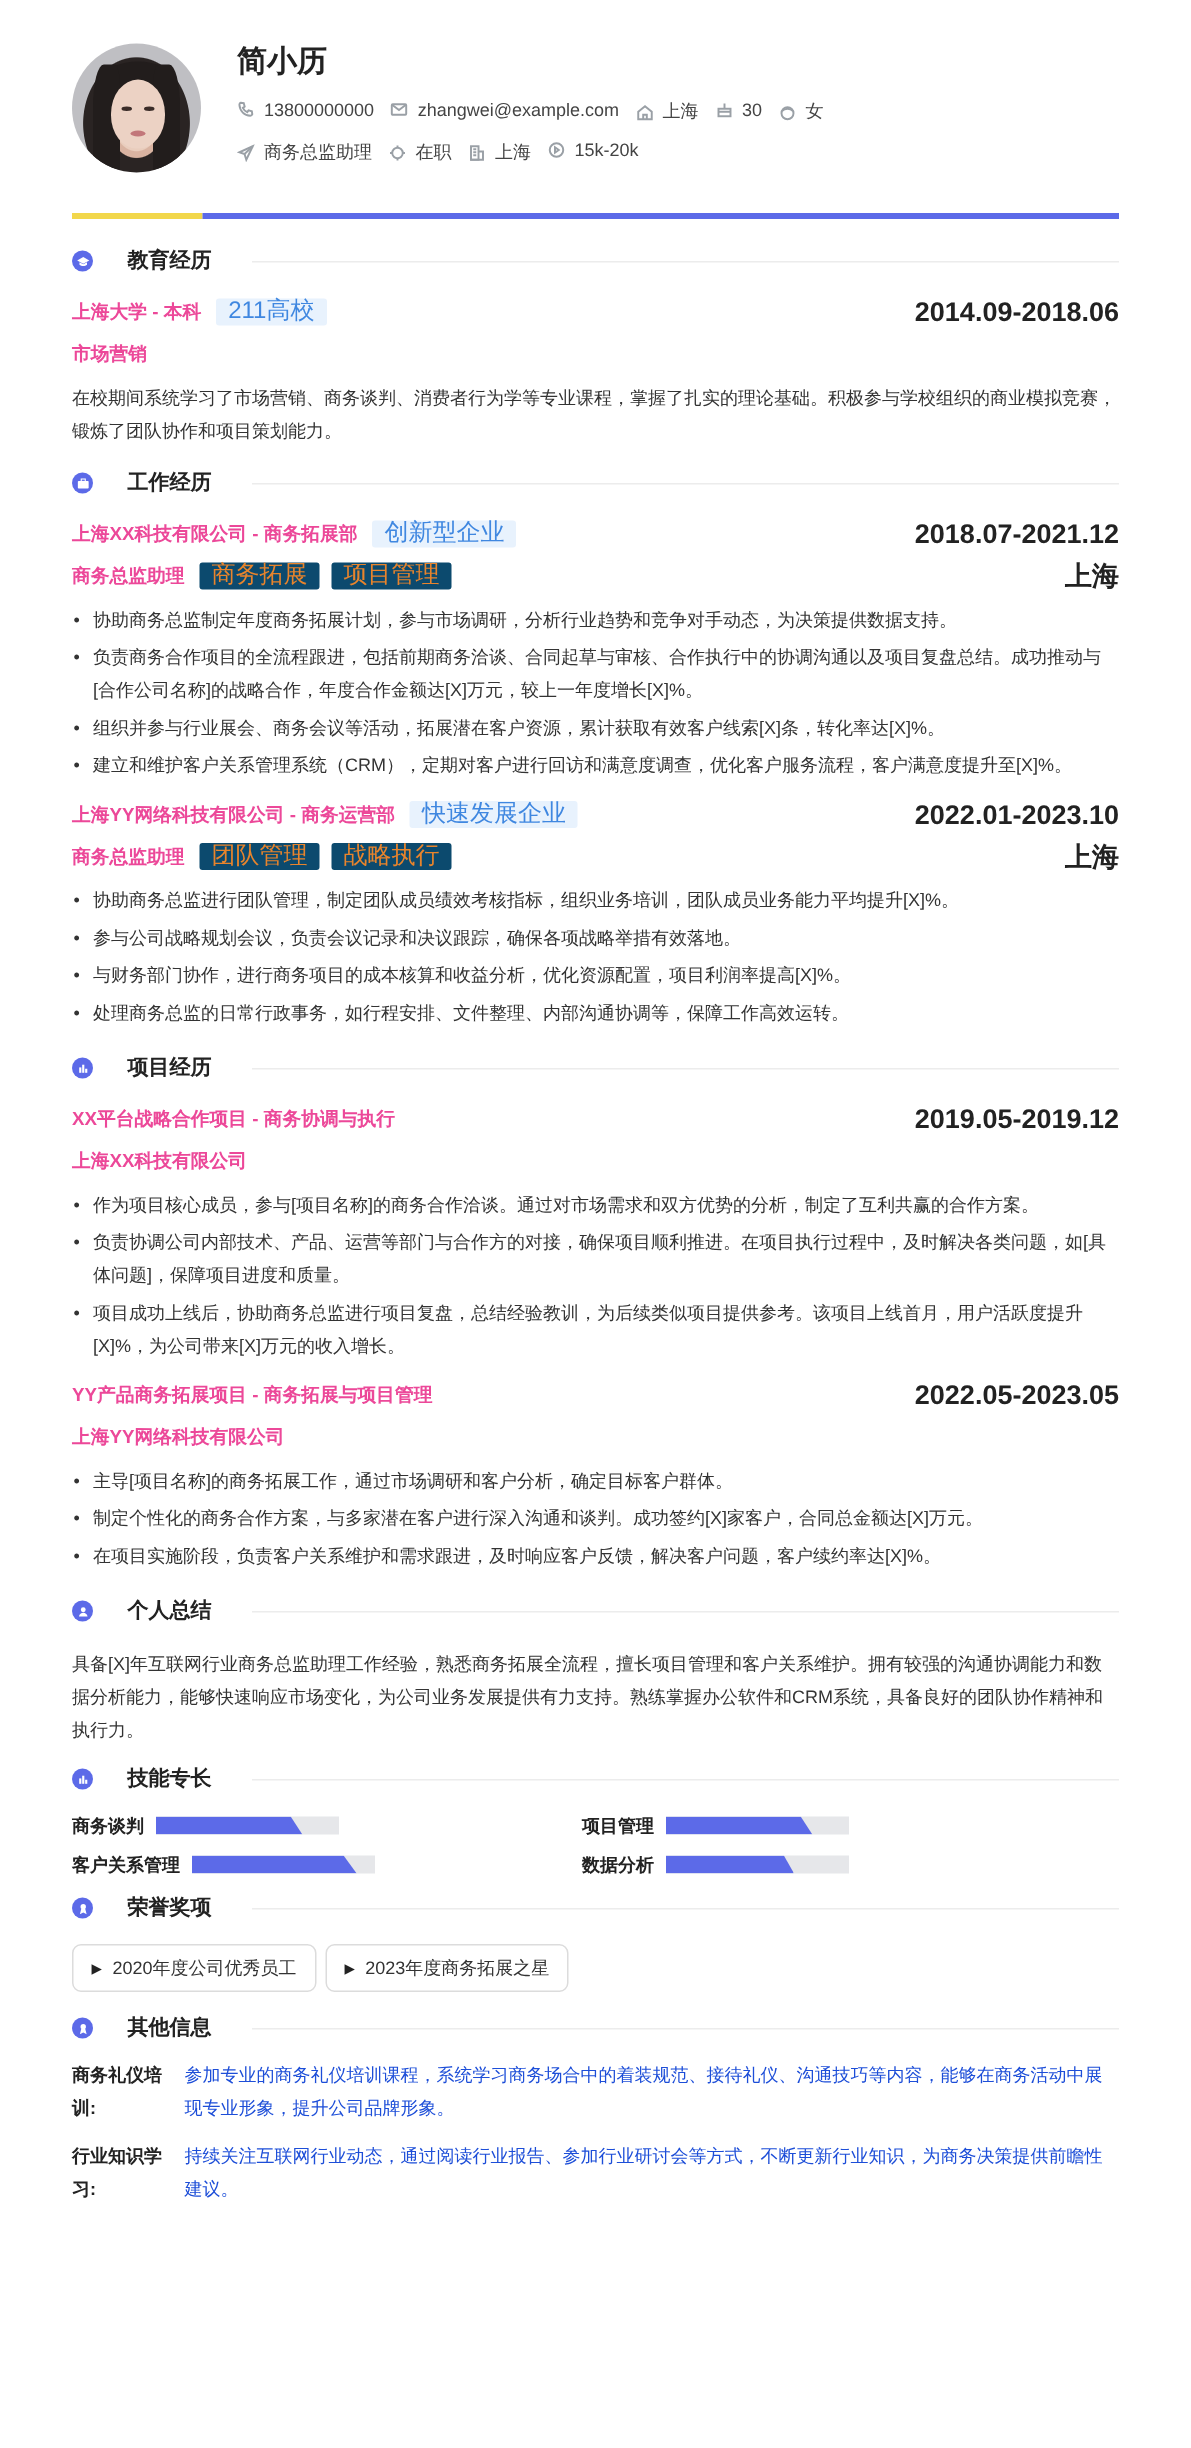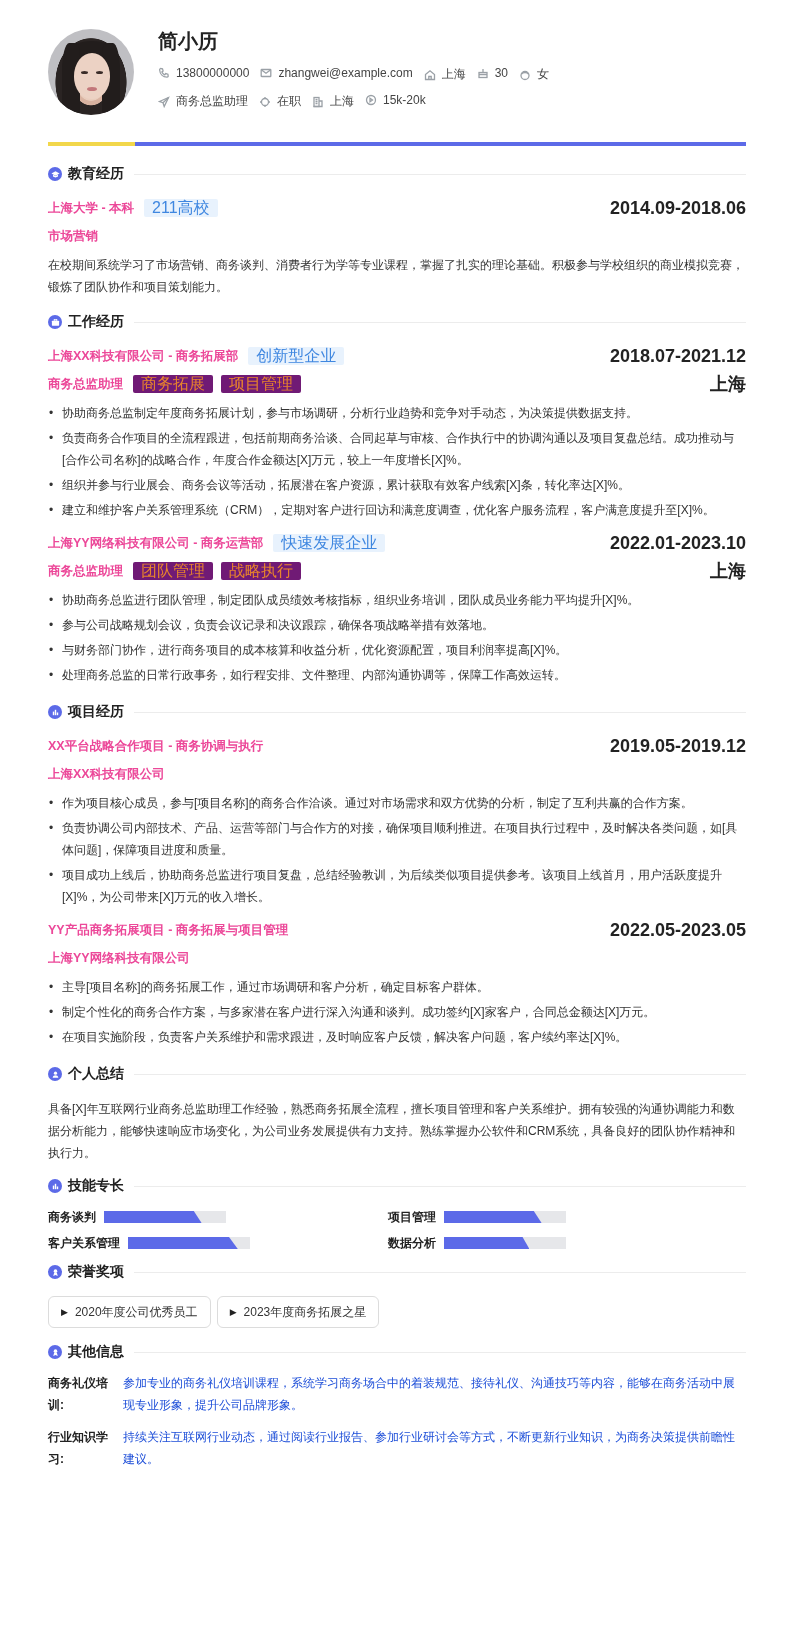--- a/index.html
+++ b/index.html
@@ -35,38 +35,38 @@
   .meta-row + .meta-row { margin-top: 11px; }
   .meta-item { display: flex; align-items: center; margin-right: 11px; }
   .meta-item .ic { width: 12px; height: 12px; margin-right: 6px; display: inline-flex; align-items: center; justify-content: center; }
   .meta-item .ic svg { width: 12px; height: 12px; stroke: #9aa0a6; fill: none; stroke-width: 1.3; }
 
   .divider-bar { display: flex; height: 4px; margin-top: 8px; }
   .divider-bar .yellow { width: 87px; background: #f2d74b; }
   .divider-bar .blue { flex: 1; background: #5c6ae8; }
 
   
-  .section-title { display: flex; align-items: center; margin-top: 18px; height: 20px; }
+  .section-title { display: flex; align-items: center; margin-top: 18px; height: 20px; gap: 17px; }
   .section-title .sic {
     width: 14px; height: 14px; border-radius: 50%; background: #5c6ae8;
     display: inline-flex; align-items: center; justify-content: center; margin-right: 6px;
   }
   .section-title .sic svg { width: 9px; height: 9px; fill: #fff; }
   .section-title .stext { font-size: 14px; font-weight: bold; color: #222; }
   .section-title .sline { flex: 1; height: 1px; background: #ececec; margin-left: 10px; }
 
   .row { display: flex; justify-content: space-between; align-items: center; height: 20px; }
   .row-left { display: flex; align-items: center; }
   .bold { font-weight: bold; font-size: 12.5px; color: #ec4899; }
   .date { font-weight: bold; font-size: 18px; color: #222; }
   .tag {
     display: inline-block; font-size: 16px; padding: 1px 8px; border-radius: 2px; margin-left: 8px; line-height: 16px;
   }
   .tag.blue { background: #e8f2fd; color: #3f87e0; }
-  .tag.orange { background: #701a75; color: #e8842c; }
+  .tag.orange { background: #0c4a6e; color: #e8842c; }
   .tag-first { margin-left: 10px; }
 
   .para { font-size: 12px; color: #333; line-height: 22px; }
   ul.bullets { list-style: none; }
   ul.bullets li { position: relative; padding-left: 14px; font-size: 12px; color: #333; line-height: 22px; margin-bottom: 3px; }
   ul.bullets li::before { content: "•"; position: absolute; left: 1px; top: 0; color: #333; }
   .mt8 { margin-top: 8px; }
   .mt12 { margin-top: 12px; }
   .mt14 { margin-top: 14px; }
   .mt16 { margin-top: 16px; }

